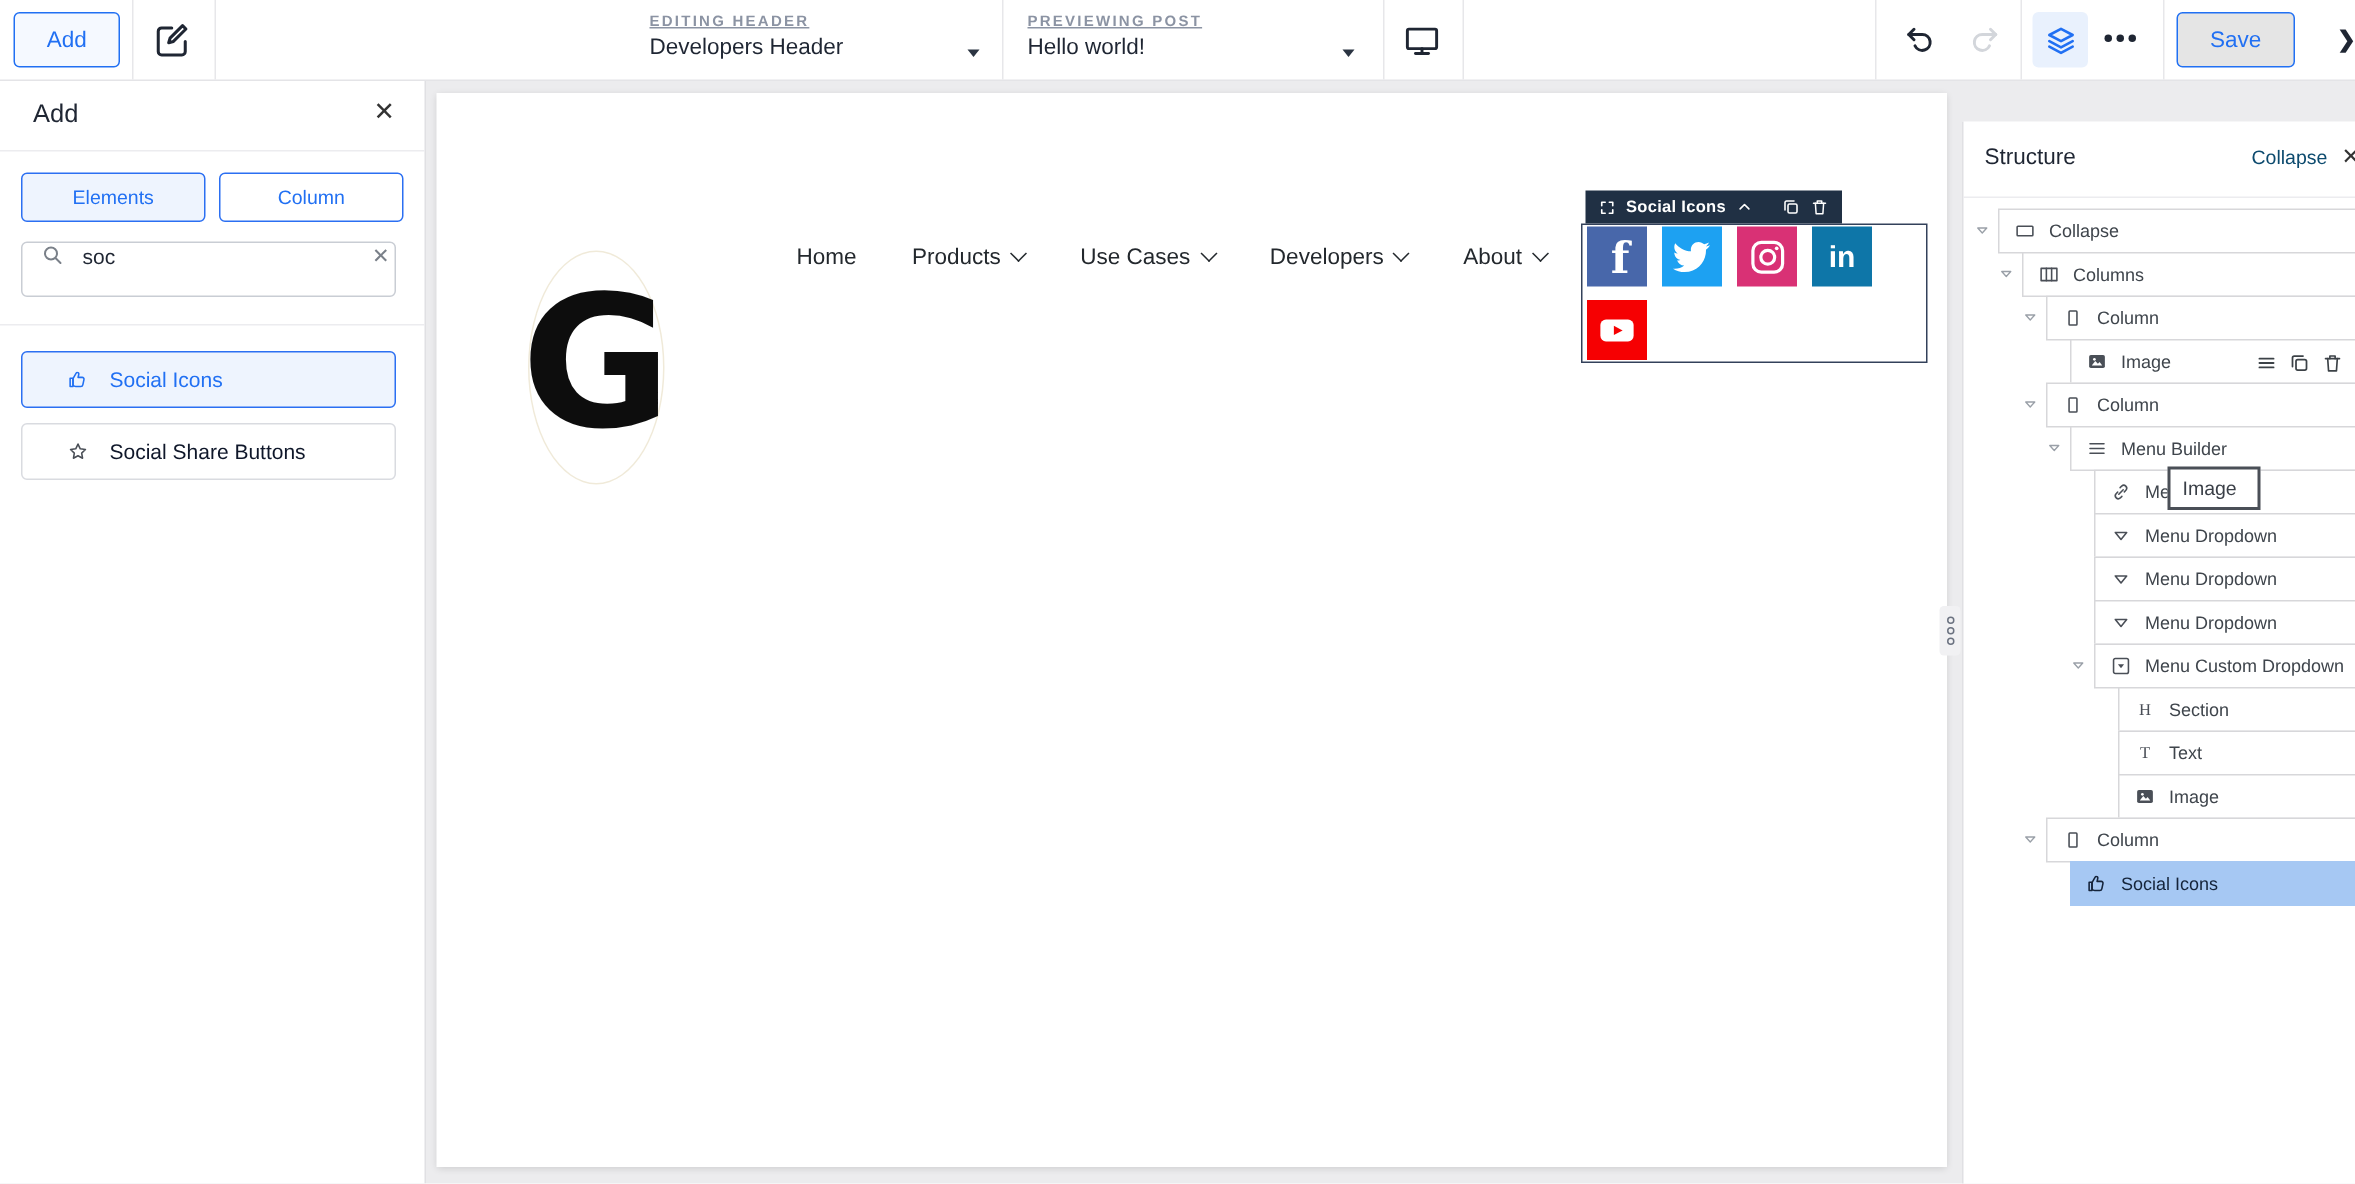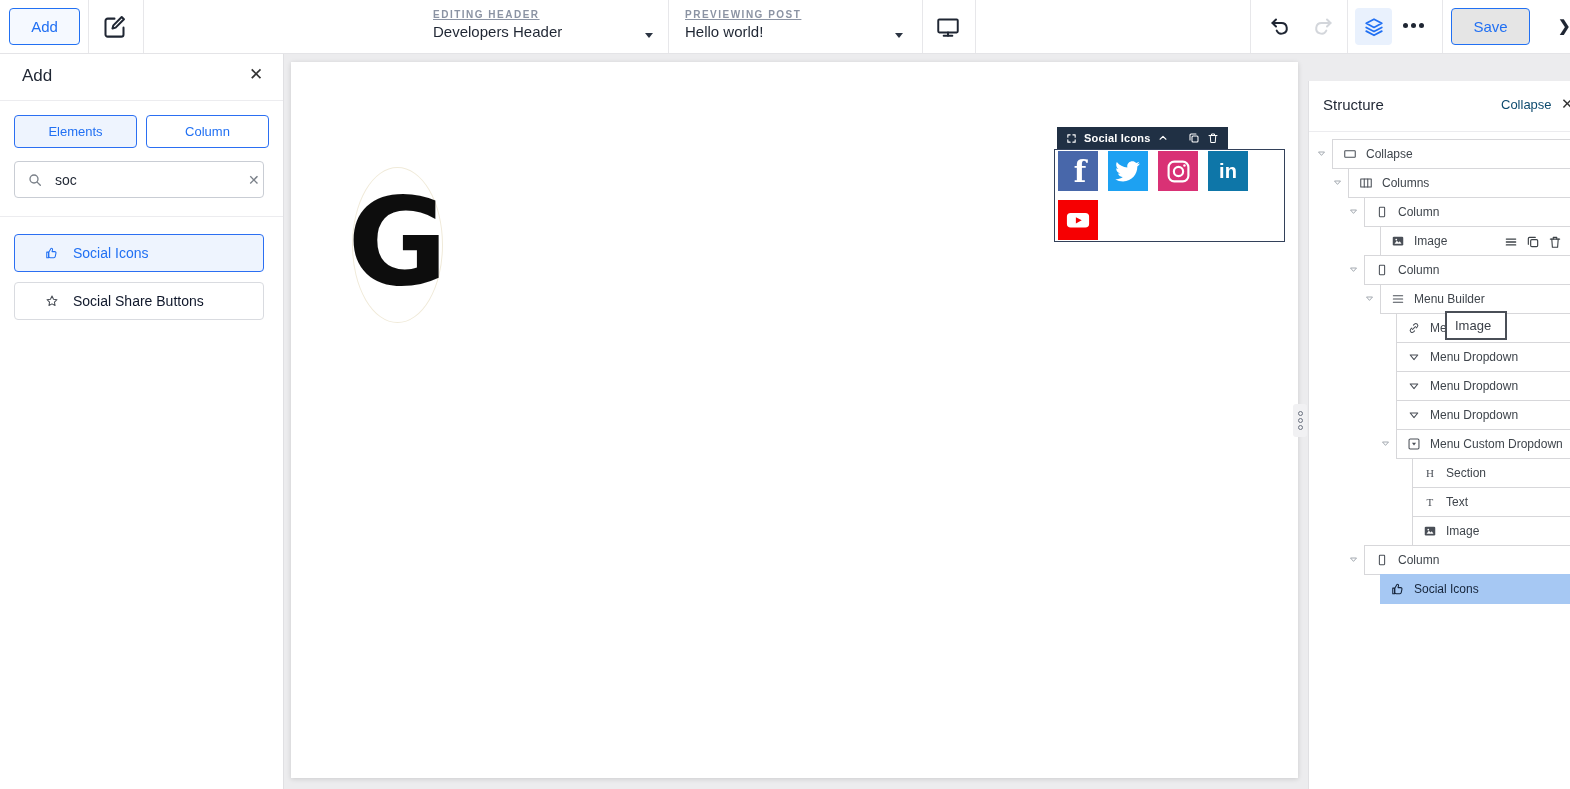--- a/index.html
+++ b/index.html
@@ -31,21 +31,21 @@
   .disabled{color:#d3d6db;}
 
   
   .leftpanel{position:absolute;left:0;top:53px;width:283px;height:736px;background:#fff;border-right:1px solid #e0e0e3;z-index:30;}
   .lp-head{position:relative;height:47px;border-bottom:1px solid #ececef;}
   .lp-title{position:absolute;left:22px;top:13px;font-size:17px;color:#1f2633;}
   .lp-close{position:absolute;left:249px;top:11px;font-size:17px;color:#333;cursor:pointer;}
   .lp-tabs{position:absolute;left:0;top:62px;width:283px;display:flex;padding:0 14px;gap:9px;box-sizing:border-box;}
   .lp-tab{flex:1;height:31px;border:1px solid #2b6ff2;border-radius:4px;display:flex;align-items:center;justify-content:center;font-size:13px;color:#2170f3;cursor:pointer;background:#fff;}
   .lp-tab.active{background:#eef4fe;align-items:center;}
-  .searchbox{position:absolute;left:14px;top:108px;width:250px;height:37px;border:1px solid #c9cdd4;border-radius:4px;display:flex;align-items:center;box-sizing:border-box;padding:0 12px;gap:10px;background:#fff;}
+  .searchbox{position:absolute;left:14px;top:108px;width:250px;height:37px;border:1px solid #c9cdd4;border-radius:4px;display:flex;align-items:flex-start;box-sizing:border-box;padding:0 12px;gap:10px;background:#fff;}
   .searchbox .q{flex:1;font-size:14px;color:#1f2633;border:none;outline:none;font-family:inherit;background:transparent;}
   .searchbox .clr{color:#7a8089;font-size:14px;cursor:pointer;}
   .lp-sep{position:absolute;left:0;top:163px;width:283px;height:1px;background:#ececef;}
   .result-card{position:absolute;left:14px;width:250px;height:38px;border:1px solid #d9dbe0;border-radius:4px;display:flex;align-items:center;gap:14px;padding:0 0 0 30px;box-sizing:border-box;font-size:14px;color:#0f172a;background:#fff;cursor:pointer;}
   .result-card.selected{border-color:#2b6ff2;background:#eef4fe;color:#2170f3;}
   .result-card .ric{color:#4a4f57;}
   .result-card.selected .ric{color:#2170f3;}
 
   
   .canvas{position:absolute;left:291px;top:62px;width:1007px;height:716px;background:#fff;box-shadow:0 1px 5px rgba(0,0,0,.14);}
@@ -193,20 +193,42 @@
         </span>
     <span>Social Share Buttons</span>
   </div>
     </div>
 </div>
 
 <div class="canvas">
   <div class="logo-wrap">
     <span class="logo-g">G</span>
   </div>
+  <nav class="nav">
+      <span class="nav-item">
+    <span>Home</span>
+
+  </span>
+      <span class="nav-item">
+    <span>Products</span>
+    <span class="chev"></span>
+  </span>
+      <span class="nav-item">
+    <span>Use Cases</span>
+    <span class="chev"></span>
+  </span>
+      <span class="nav-item">
+    <span>Developers</span>
+    <span class="chev"></span>
+  </span>
+      <span class="nav-item">
+    <span>About</span>
+    <span class="chev"></span>
+  </span>
+    </nav>
 
   <div class="el-toolbar">
     <span class="t-ic">
       <svg width="11" height="11" viewBox="0 0 24 24" fill="none" stroke="currentColor" stroke-width="2.4" stroke-linecap="round" stroke-linejoin="round">
           <path d="M4 9V4h5"></path>
           <path d="M15 4h5v5"></path>
           <path d="M20 15v5h-5"></path>
           <path d="M9 20H4v-5"></path>
         </svg>
     </span>

